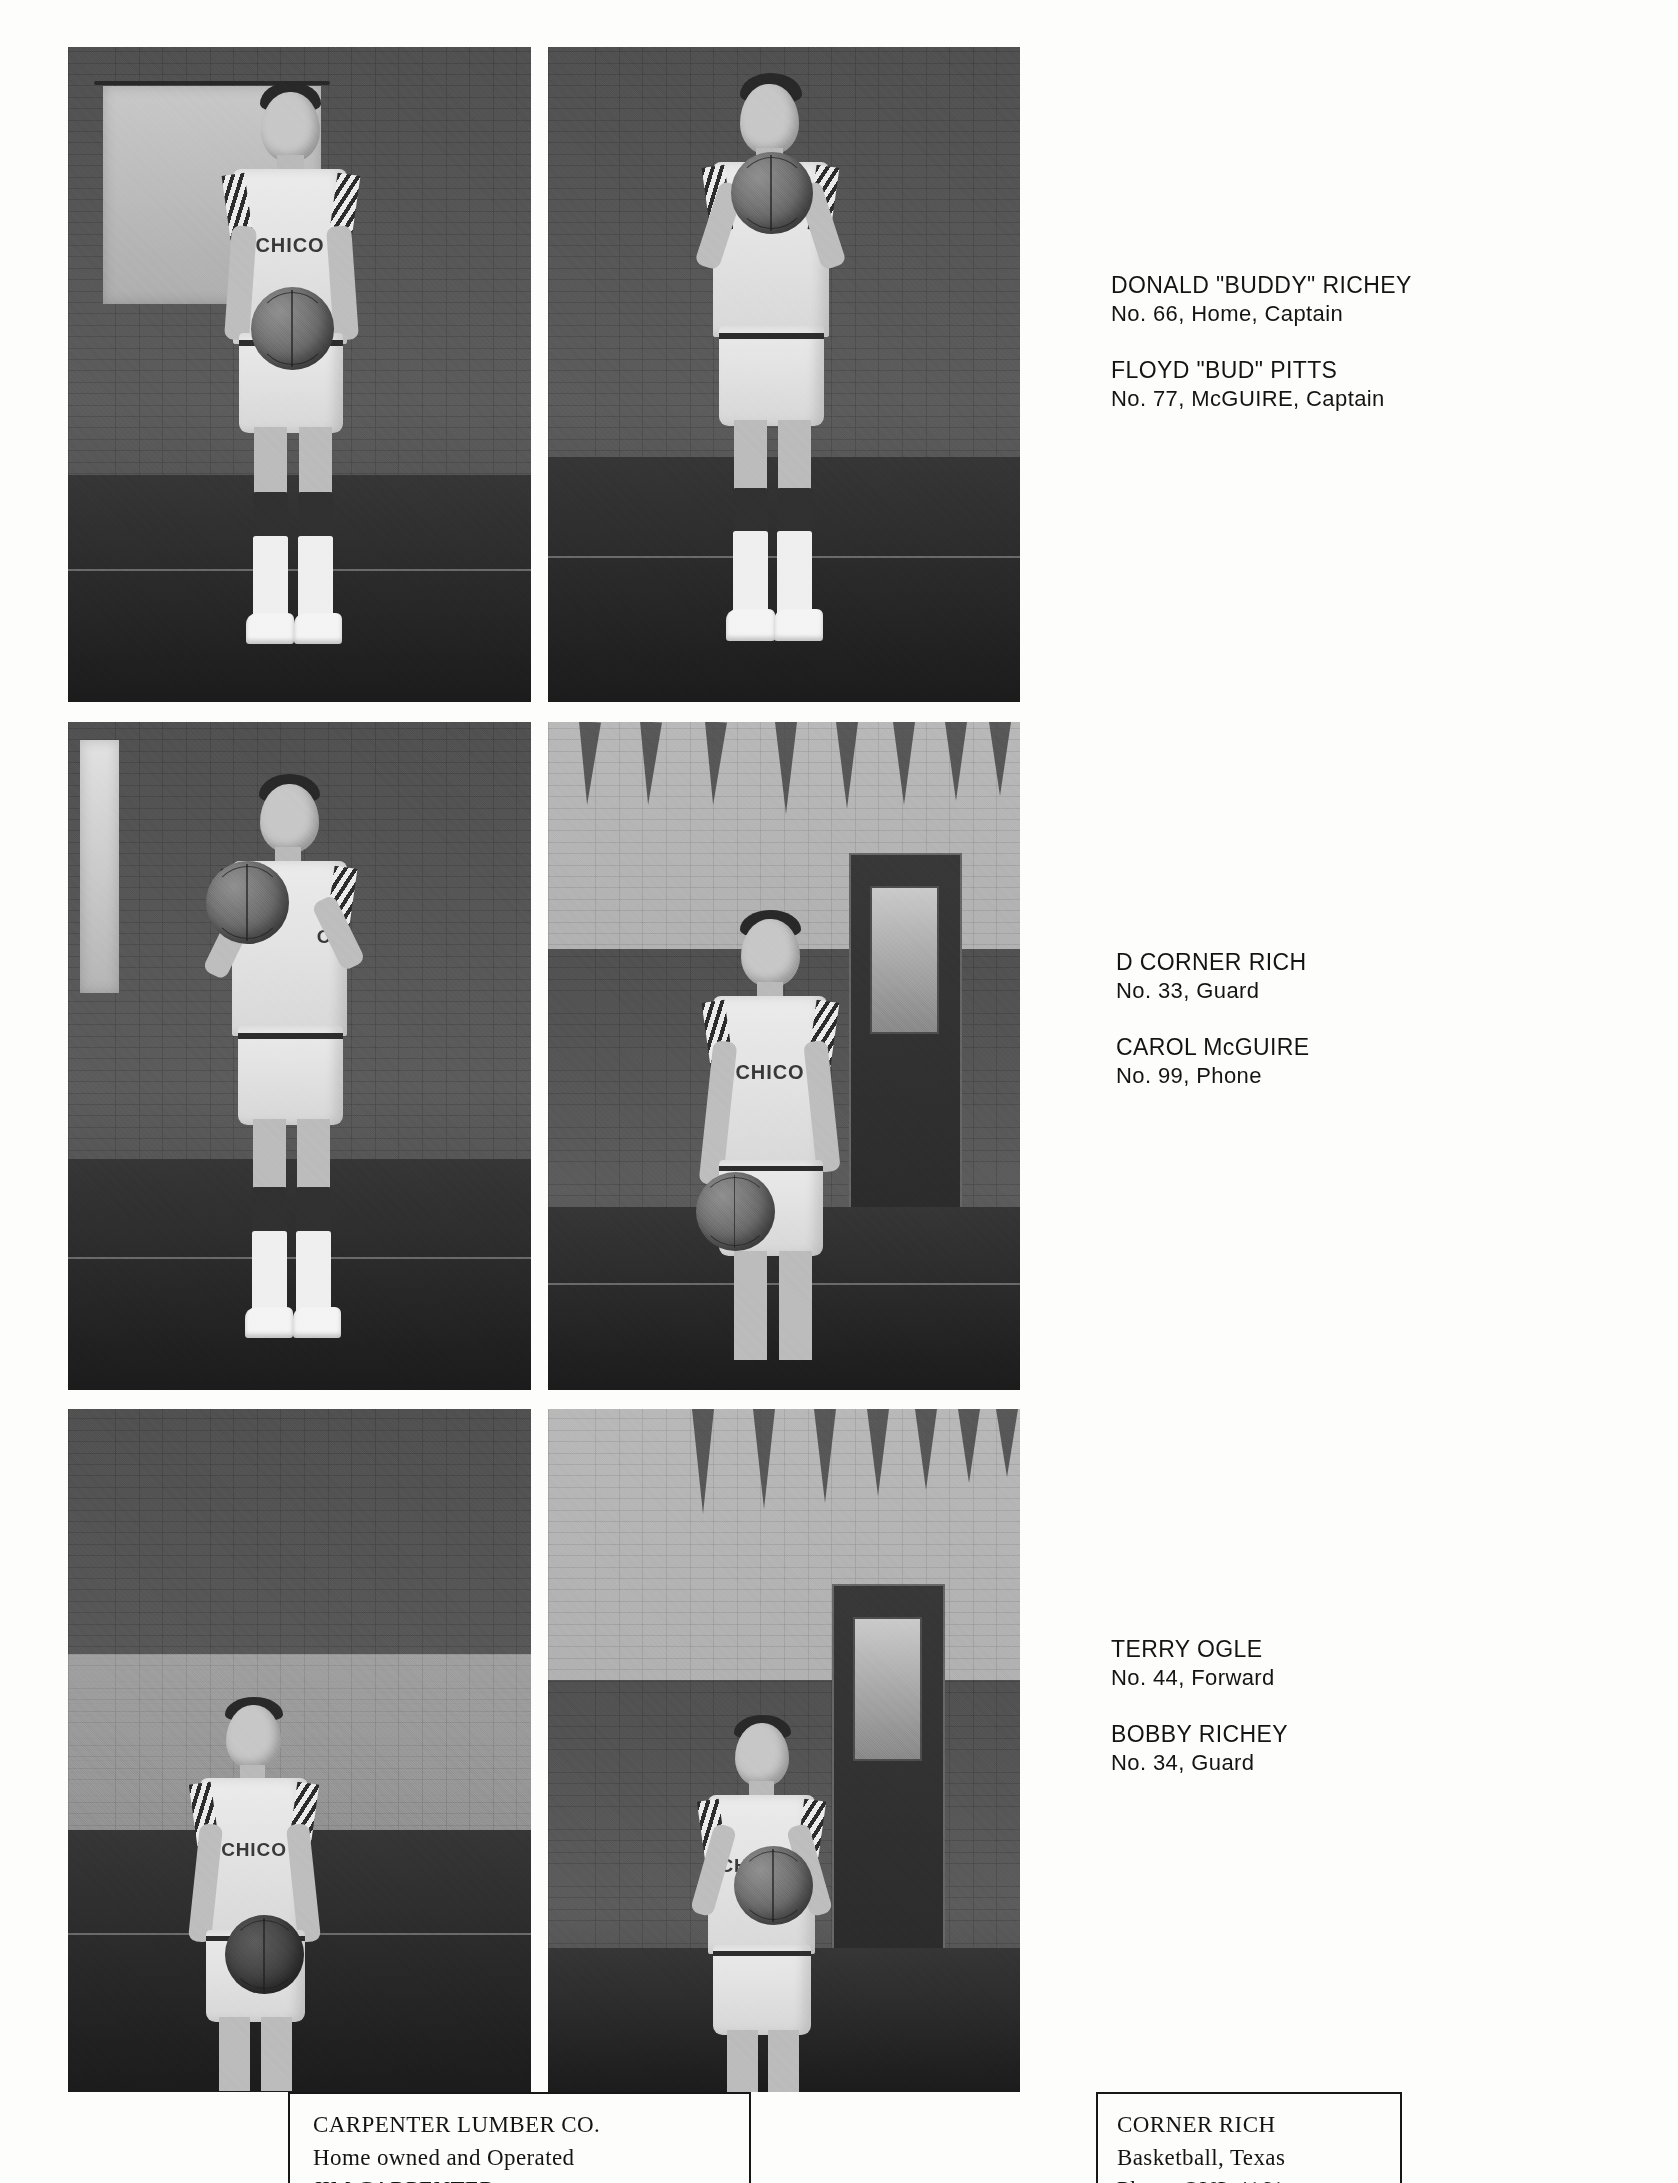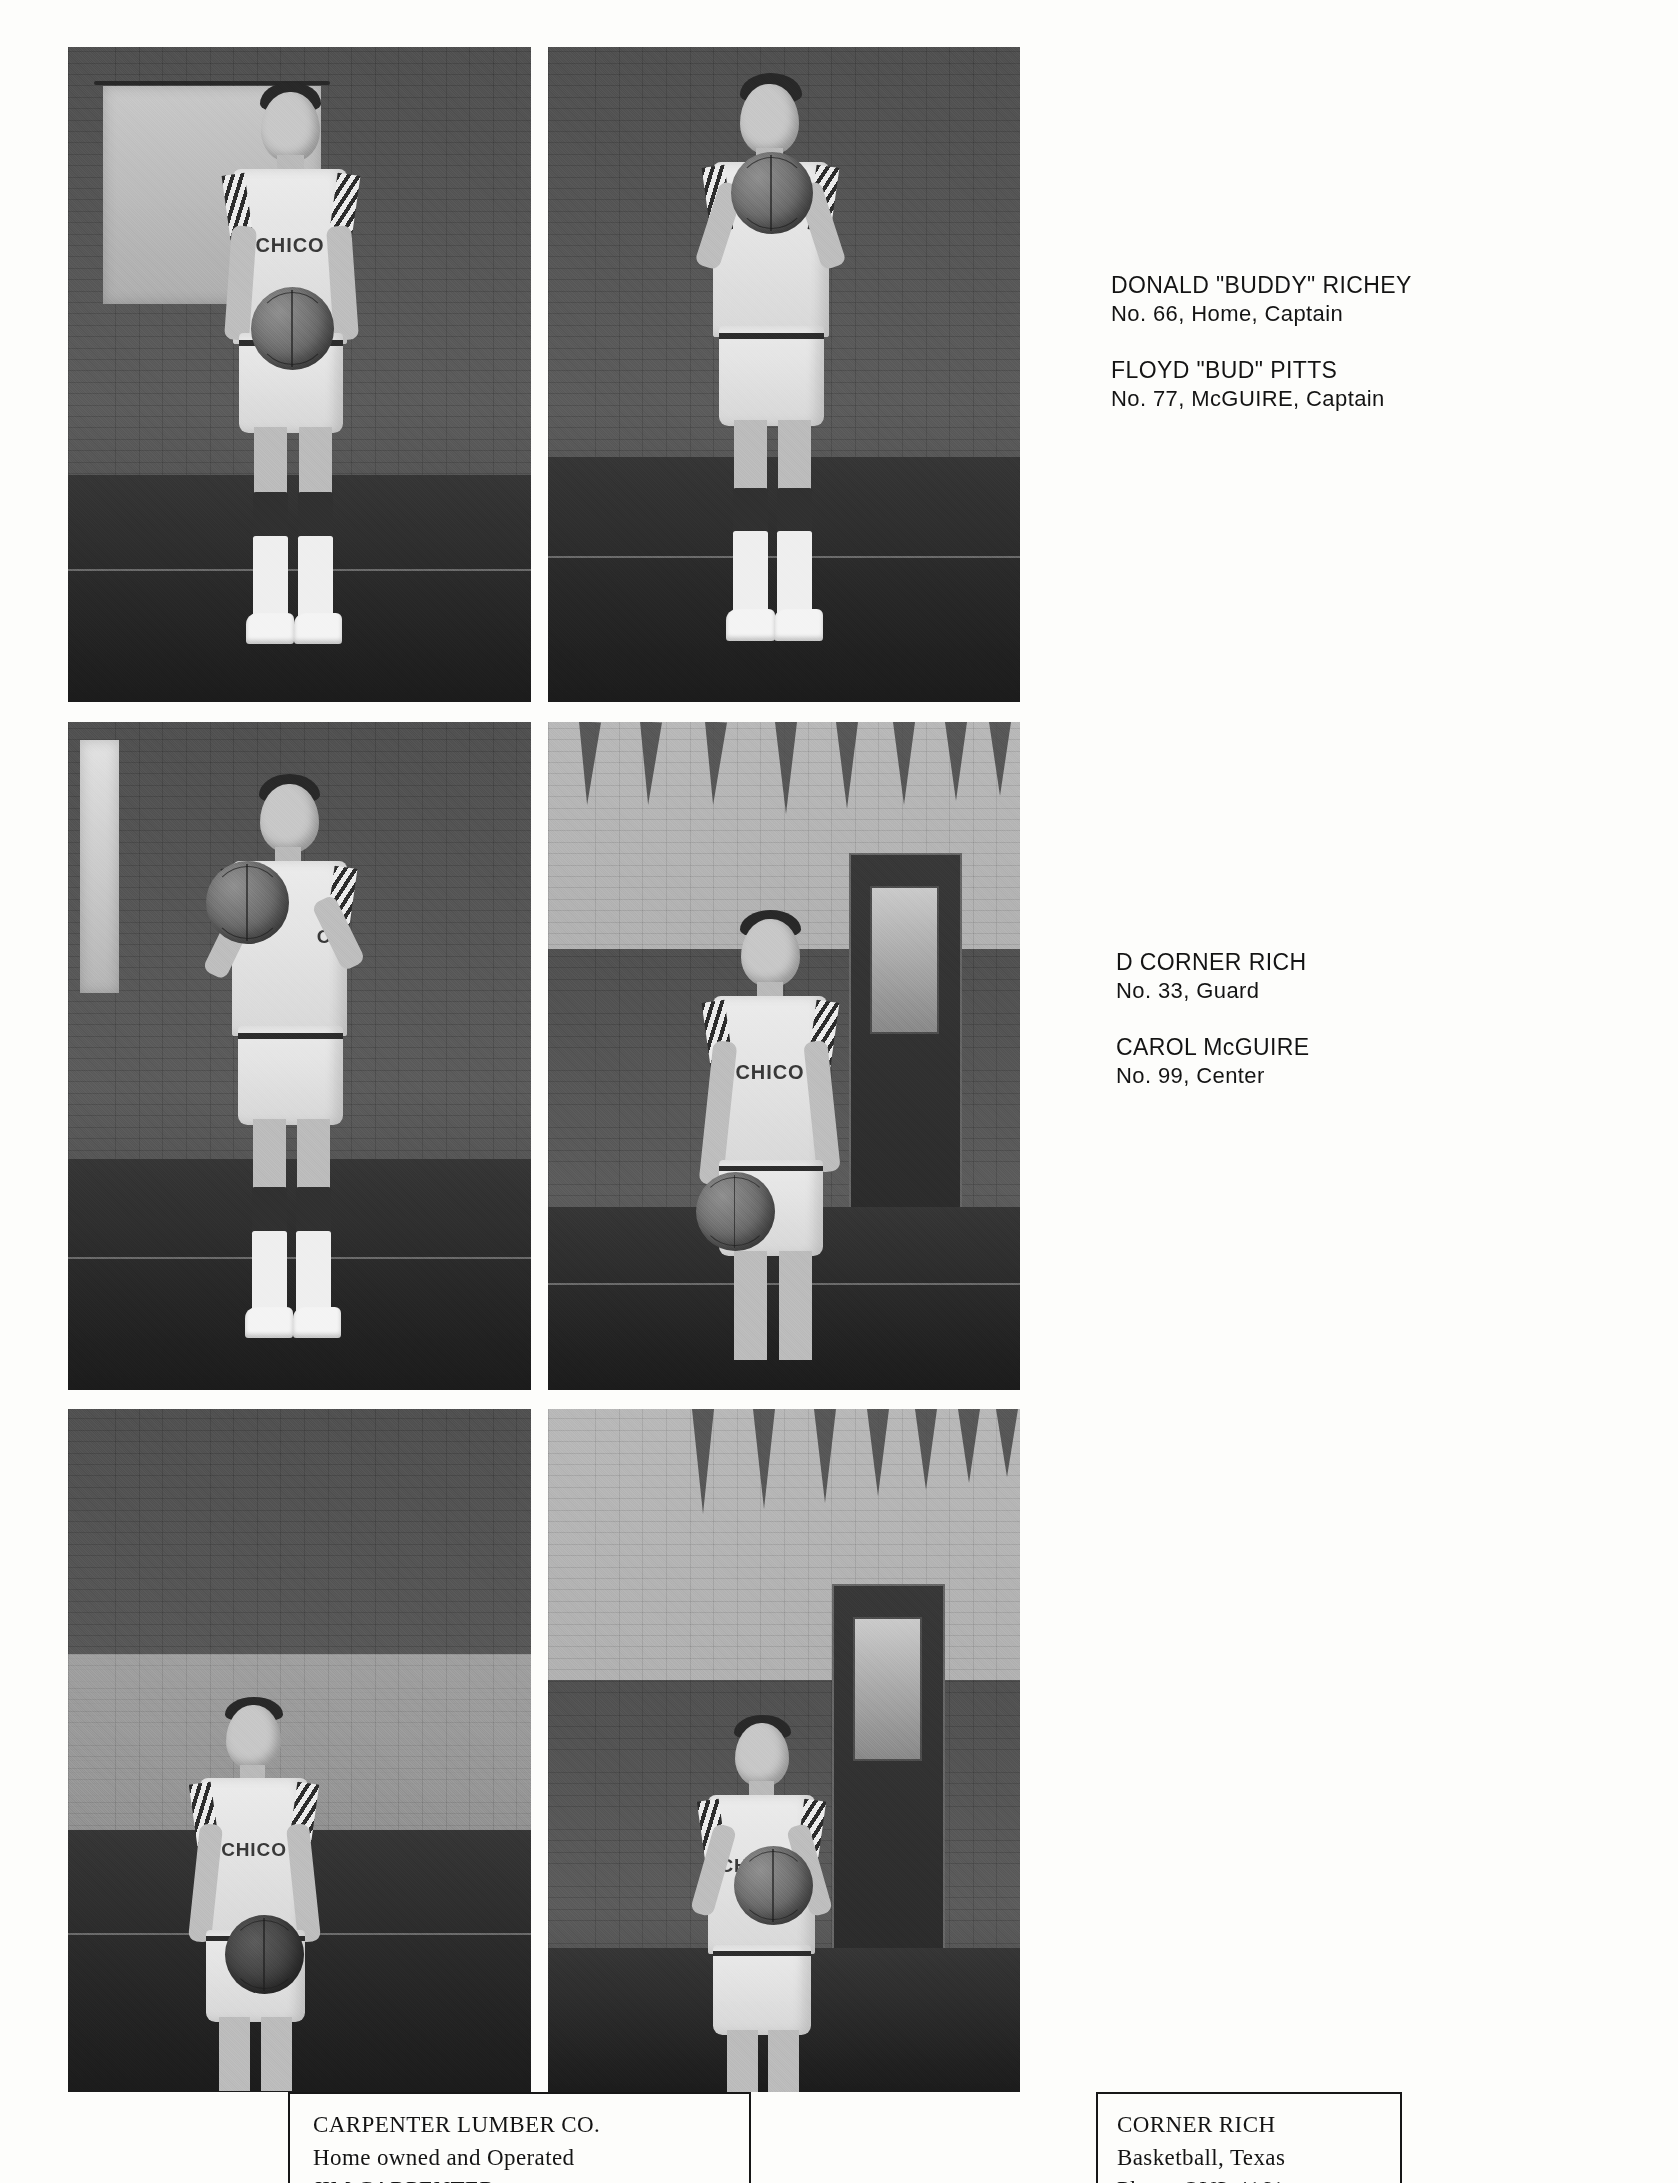--- a/index.html
+++ b/index.html
@@ -516,24 +516,34 @@
     </div>
   </div>
 
   <div class="caption-block cap-2">
     <div class="caption-entry">
       <div class="caption-name">D CORNER RICH</div>
       <div class="caption-detail">No. 33, Guard</div>
     </div>
     <div class="caption-entry">
       <div class="caption-name">CAROL McGUIRE</div>
-      <div class="caption-detail">No. 99, Center</div>
+      <div class="caption-detail">No. 99, Phone</div>
     </div>
   </div>
 
+  <div class="caption-block cap-3">
+    <div class="caption-entry">
+      <div class="caption-name">TERRY OGLE</div>
+      <div class="caption-detail">No. 44, Forward</div>
+    </div>
+    <div class="caption-entry">
+      <div class="caption-name">BOBBY RICHEY</div>
+      <div class="caption-detail">No. 34, Guard</div>
+    </div>
+  </div>
 
   <div class="ad ad-left">
     <div class="ad-line">CARPENTER LUMBER CO.</div>
     <div class="ad-line">Home owned and Operated</div>
     <div class="ad-line">JIM CARPENTER</div>
 
   </div>
 
   <div class="ad ad-right">
     <div class="ad-line">CORNER RICH</div>

